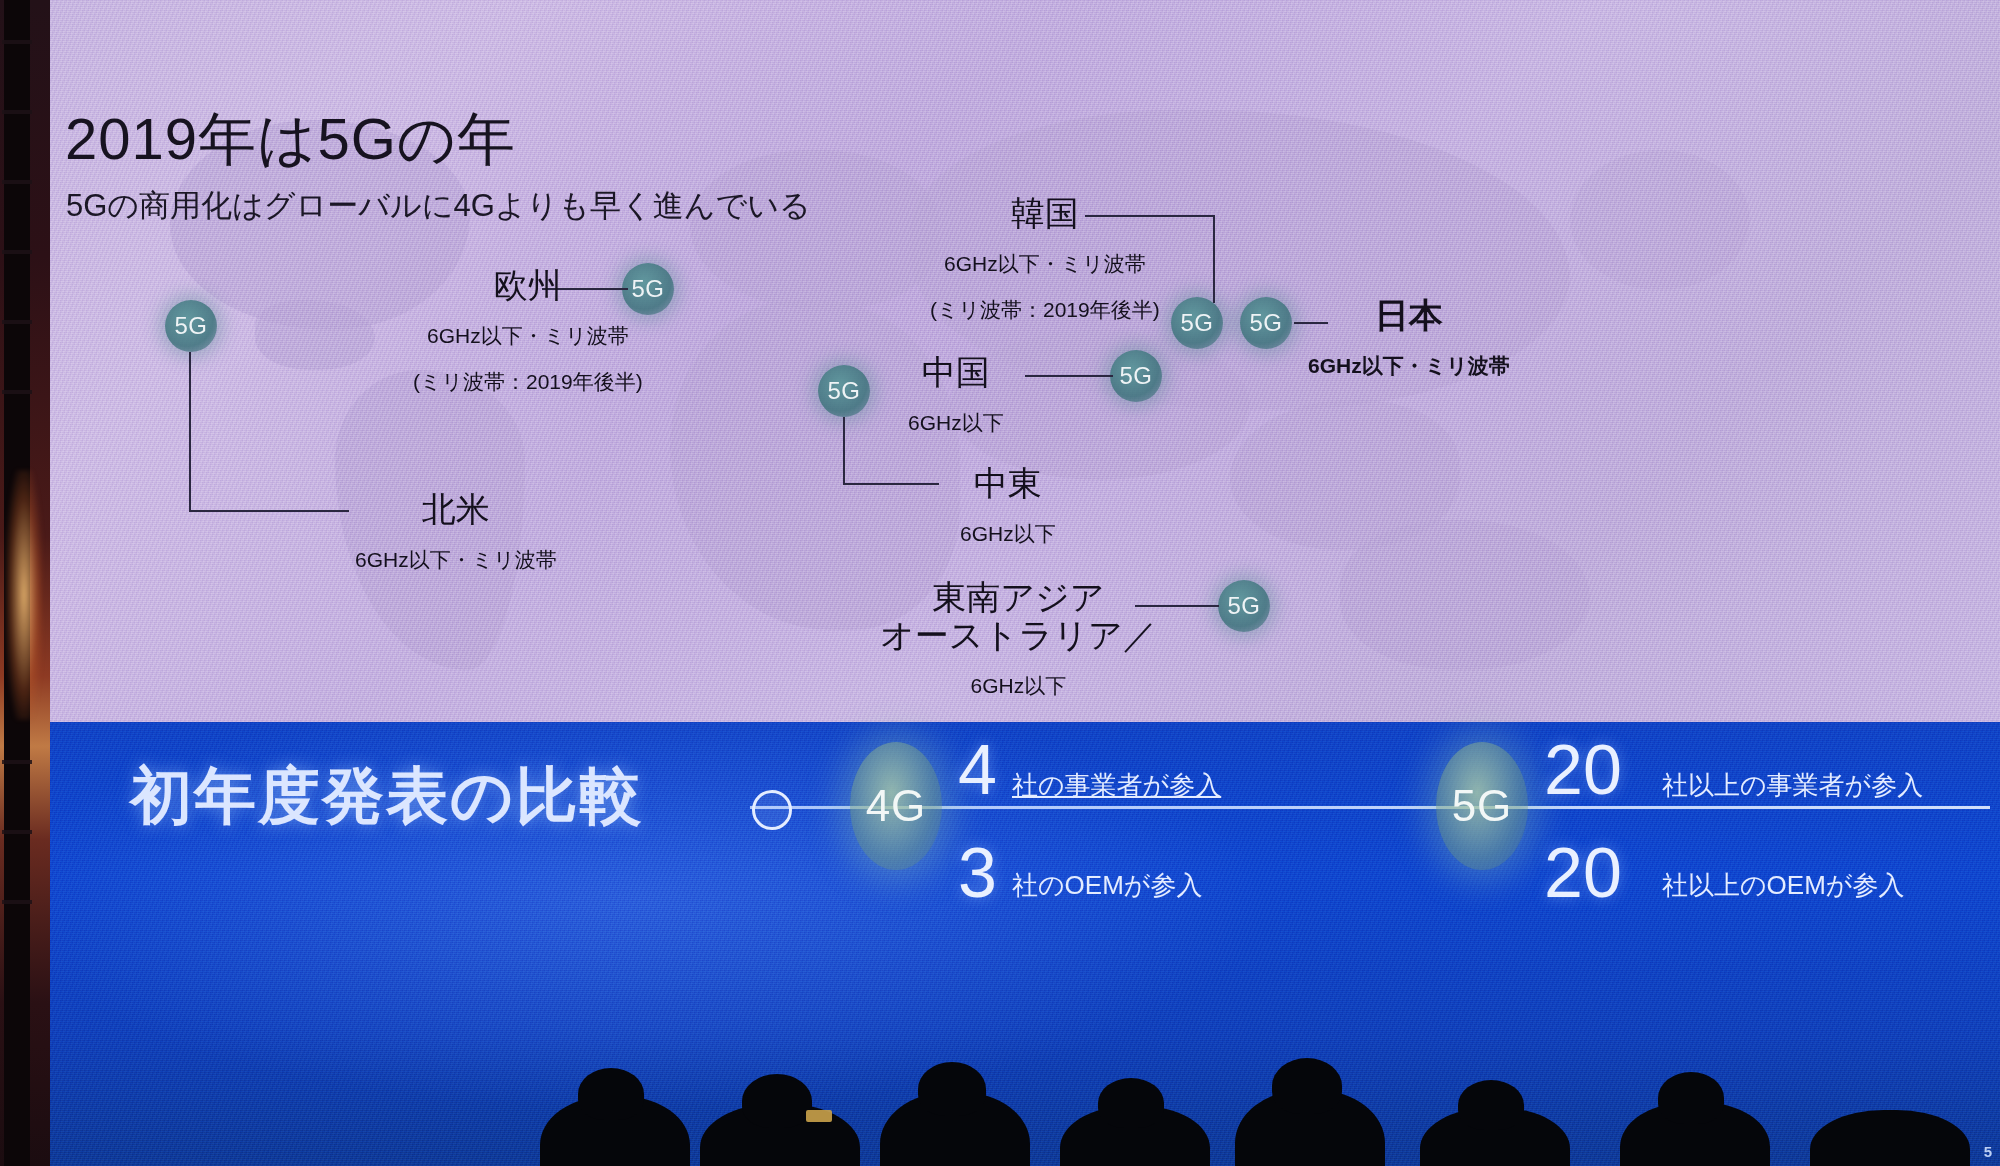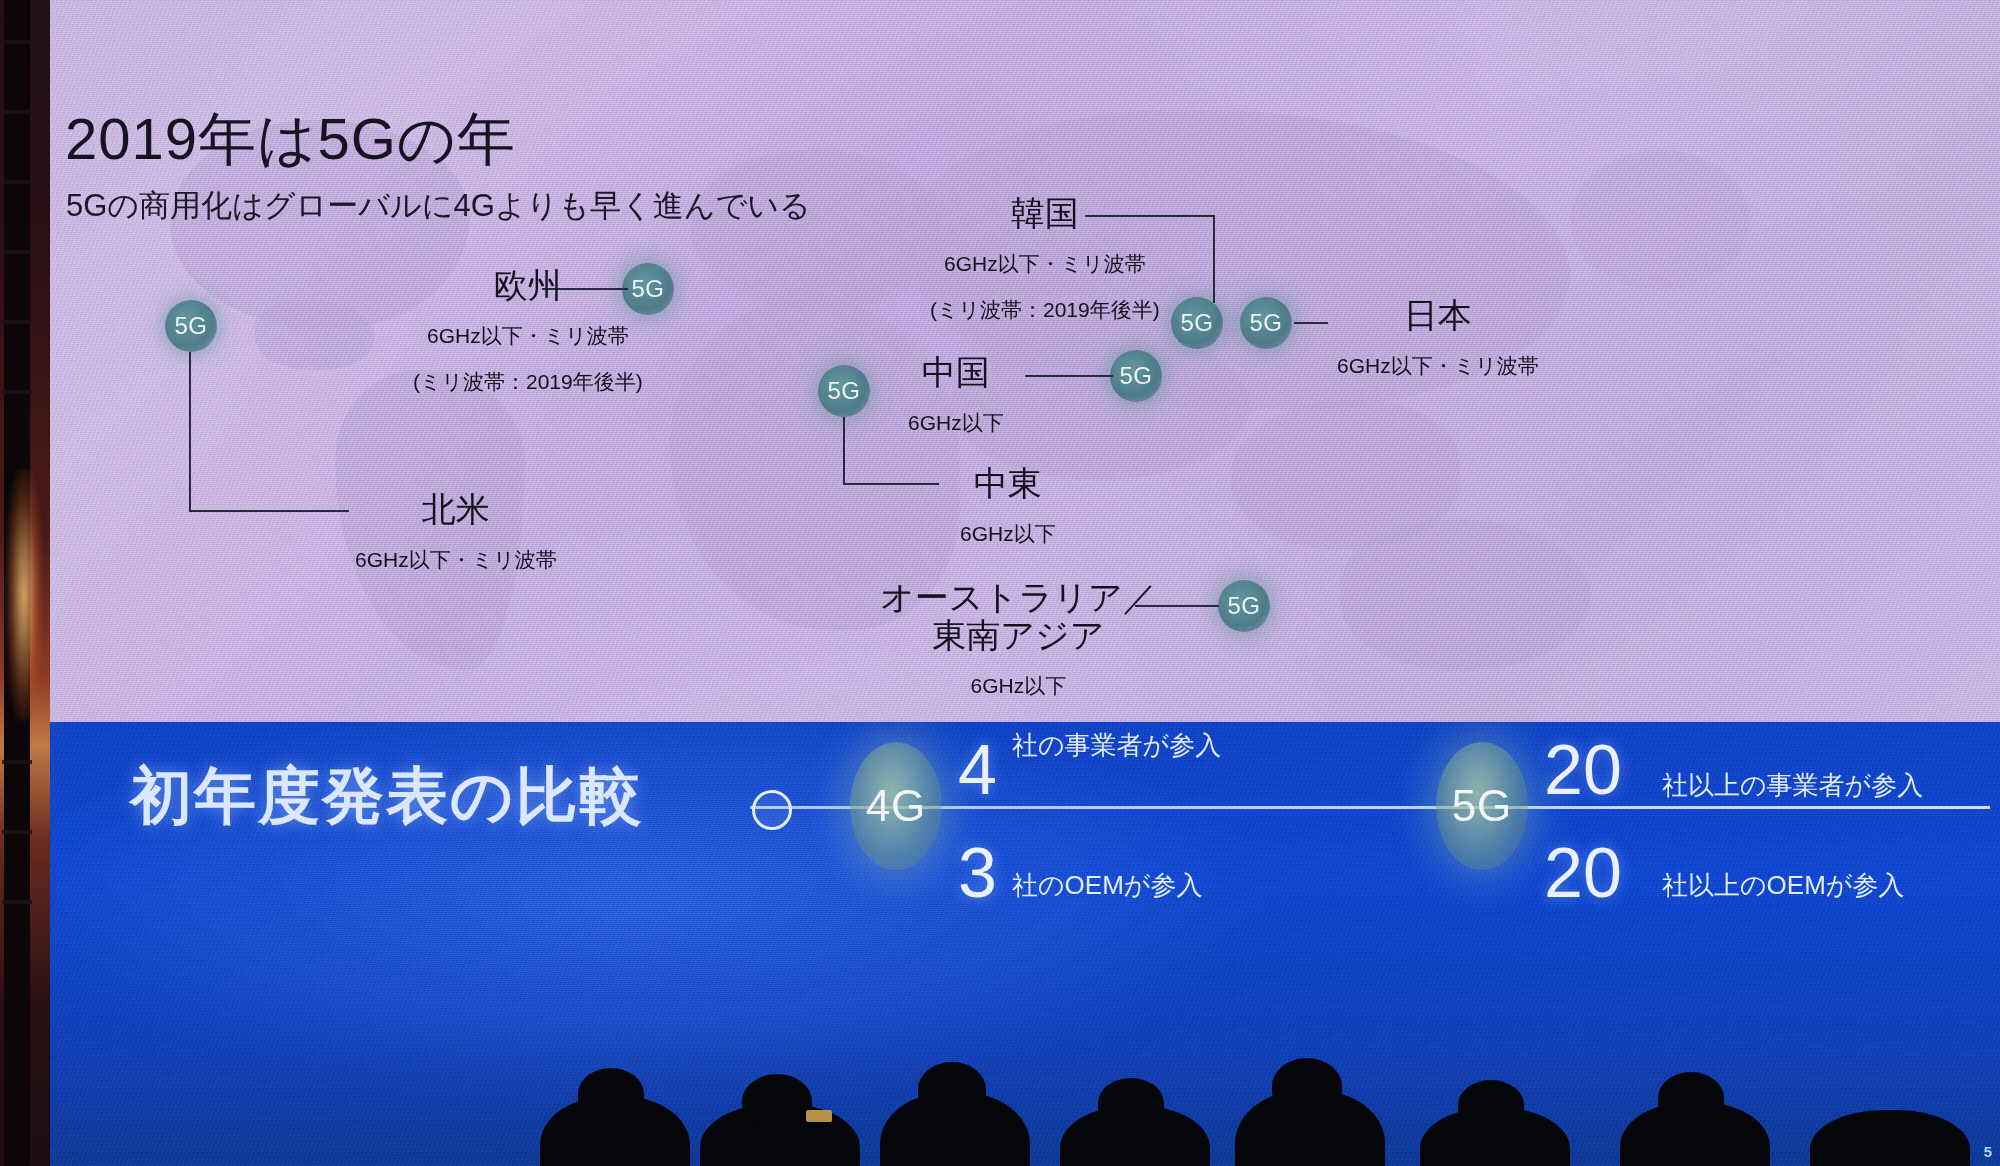--- a/index.html
+++ b/index.html
@@ -137,21 +137,21 @@
       <div class="lead" style="left:1035px;top:215px;width:130px;height:2px;background:#2a2740;"></div>
       <div class="lead" style="left:1163px;top:215px;width:2px;height:88px;background:#2a2740;"></div>
       <div class="anno" style="left:880px;top:196px;">
         <div class="name">韓国</div>
         <div class="meta">6GHz以下・ミリ波帯</div>
         <div class="meta">(ミリ波帯：2019年後半)</div>
       </div>
 
       <div class="badge" style="left:1190px;top:297px;">5G</div>
       <div class="lead" style="left:1244px;top:322px;width:34px;height:2px;background:#2a2740;"></div>
-      <div class="anno" style="left:1287px;top:298px;">
+      <div class="anno" style="left:1258px;top:298px;font-weight:bold;">
         <div class="name">日本</div>
         <div class="meta">6GHz以下・ミリ波帯</div>
       </div>
 
       <div class="badge" style="left:1060px;top:350px;">5G</div>
       <div class="lead" style="left:975px;top:375px;width:88px;height:2px;background:#2a2740;"></div>
       <div class="anno" style="left:858px;top:355px;">
         <div class="name">中国</div>
         <div class="meta">6GHz以下</div>
       </div>
@@ -160,39 +160,39 @@
       <div class="lead" style="left:793px;top:417px;width:2px;height:68px;background:#2a2740;"></div>
       <div class="lead" style="left:793px;top:483px;width:96px;height:2px;background:#2a2740;"></div>
       <div class="anno" style="left:910px;top:466px;">
         <div class="name">中東</div>
         <div class="meta">6GHz以下</div>
       </div>
 
       <div class="badge" style="left:1168px;top:580px;">5G</div>
       <div class="lead" style="left:1085px;top:605px;width:84px;height:2px;background:#2a2740;"></div>
       <div class="anno" style="left:830px;top:578px;">
+        <div class="name2">東南アジア</div>
         <div class="name2">オーストラリア／</div>
-        <div class="name2">東南アジア</div>
         <div class="meta">6GHz以下</div>
       </div>
     </div>
 
     <div class="blue-band">
       <div class="led"></div>
       <div class="moire" style="opacity:.35;"></div>
       <div class="band-title">初年度発表の比較</div>
       <div class="pagenum">5</div>
     </div>
 
     <div class="axis"></div>
     <div class="node0"></div>
 
     <div class="gpill" style="left:800px;top:742px;">4G</div>
     <div class="bignum" style="left:908px;top:735px;">4</div>
-    <div class="bigtxt" style="left:962px;top:732px;">社の事業者が参入</div>
+    <div class="bigtxt" style="left:962px;top:772px;text-decoration:underline;">社の事業者が参入</div>
     <div class="bignum" style="left:908px;top:838px;">3</div>
     <div class="bigtxt" style="left:962px;top:872px;">社のOEMが参入</div>
 
     <div class="gpill" style="left:1386px;top:742px;">5G</div>
     <div class="bignum" style="left:1494px;top:735px;">20</div>
     <div class="bigtxt" style="left:1612px;top:772px;">社以上の事業者が参入</div>
     <div class="bignum" style="left:1494px;top:838px;">20</div>
     <div class="bigtxt" style="left:1612px;top:872px;">社以上のOEMが参入</div>
   </div>
 

